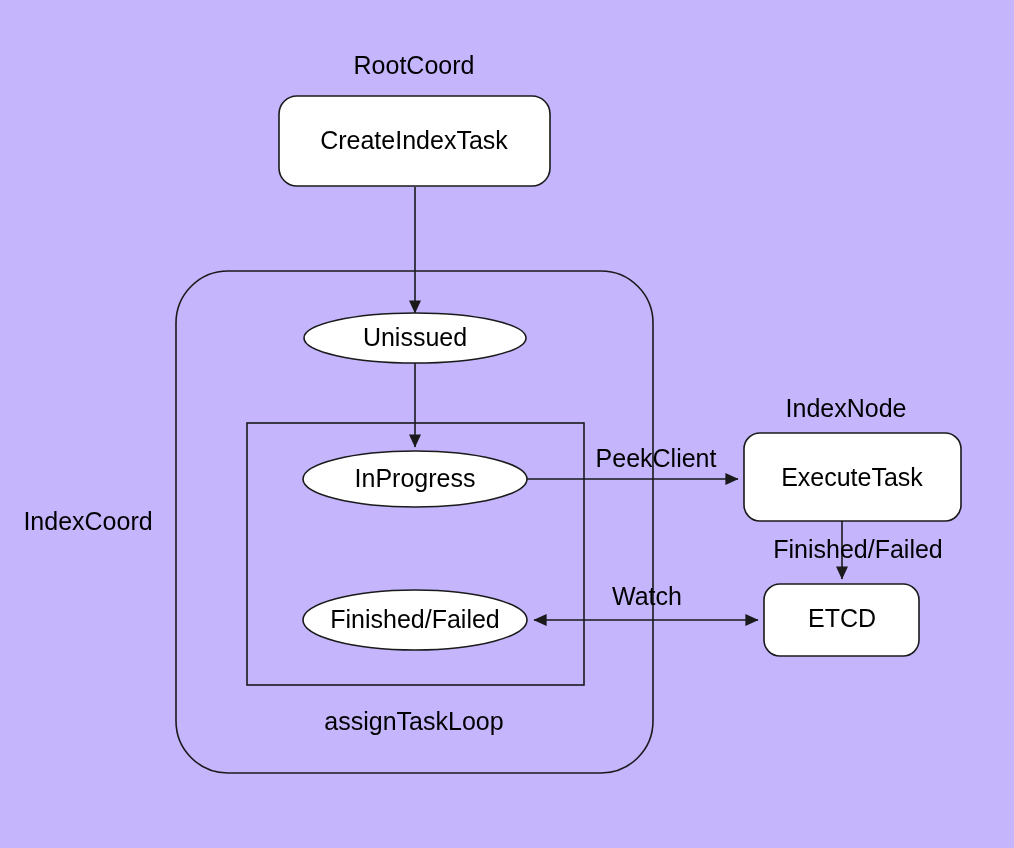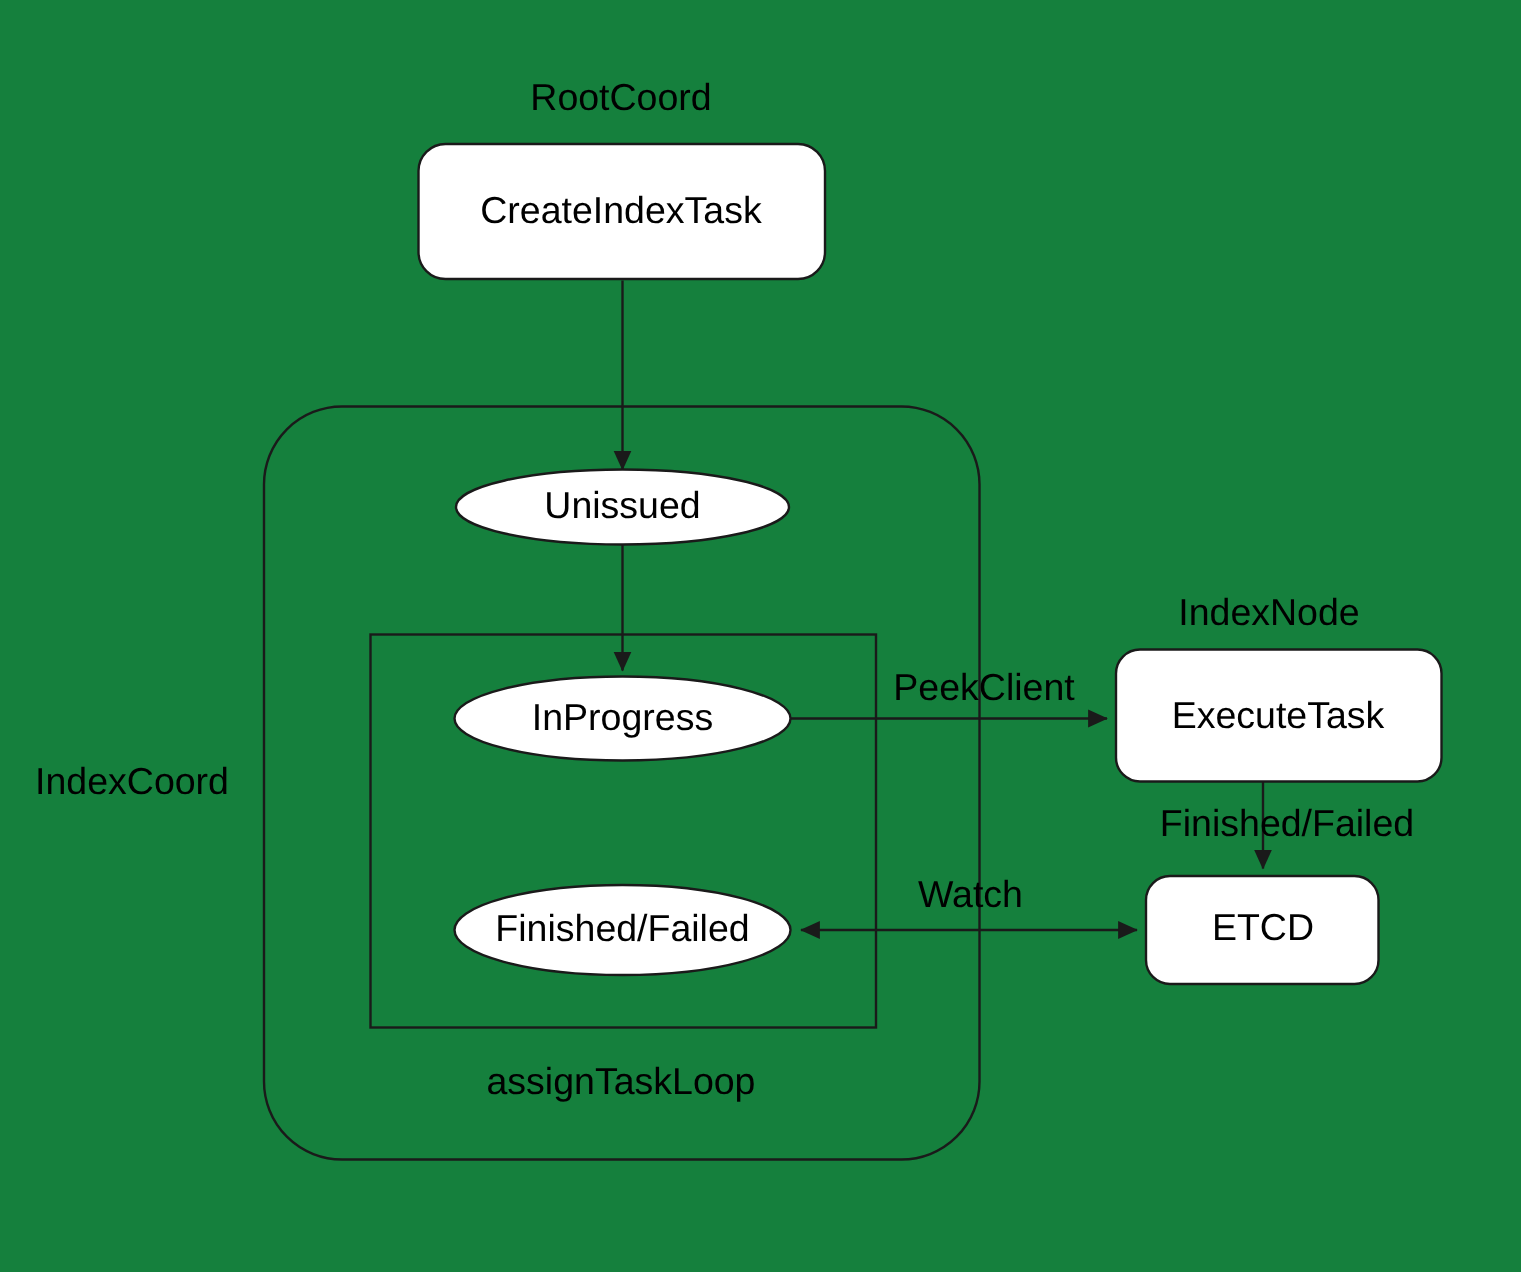--- a/index.html
+++ b/index.html
@@ -10,21 +10,21 @@
   body {
     width: 1014px;
     height: 848px;
     font-family: "Liberation Sans", sans-serif;
     overflow: hidden;
   }
   #diagram-root {
     position: relative;
     width: 1014px;
     height: 848px;
-    background: #15803d;
+    background: #c4b5fd;
   }
   svg.diagram {
     display: block;
     width: 1014px;
     height: 848px;
   }
   .shape {
     fill: #ffffff;
     stroke: #1a1a1a;
     stroke-width: 1.6;

